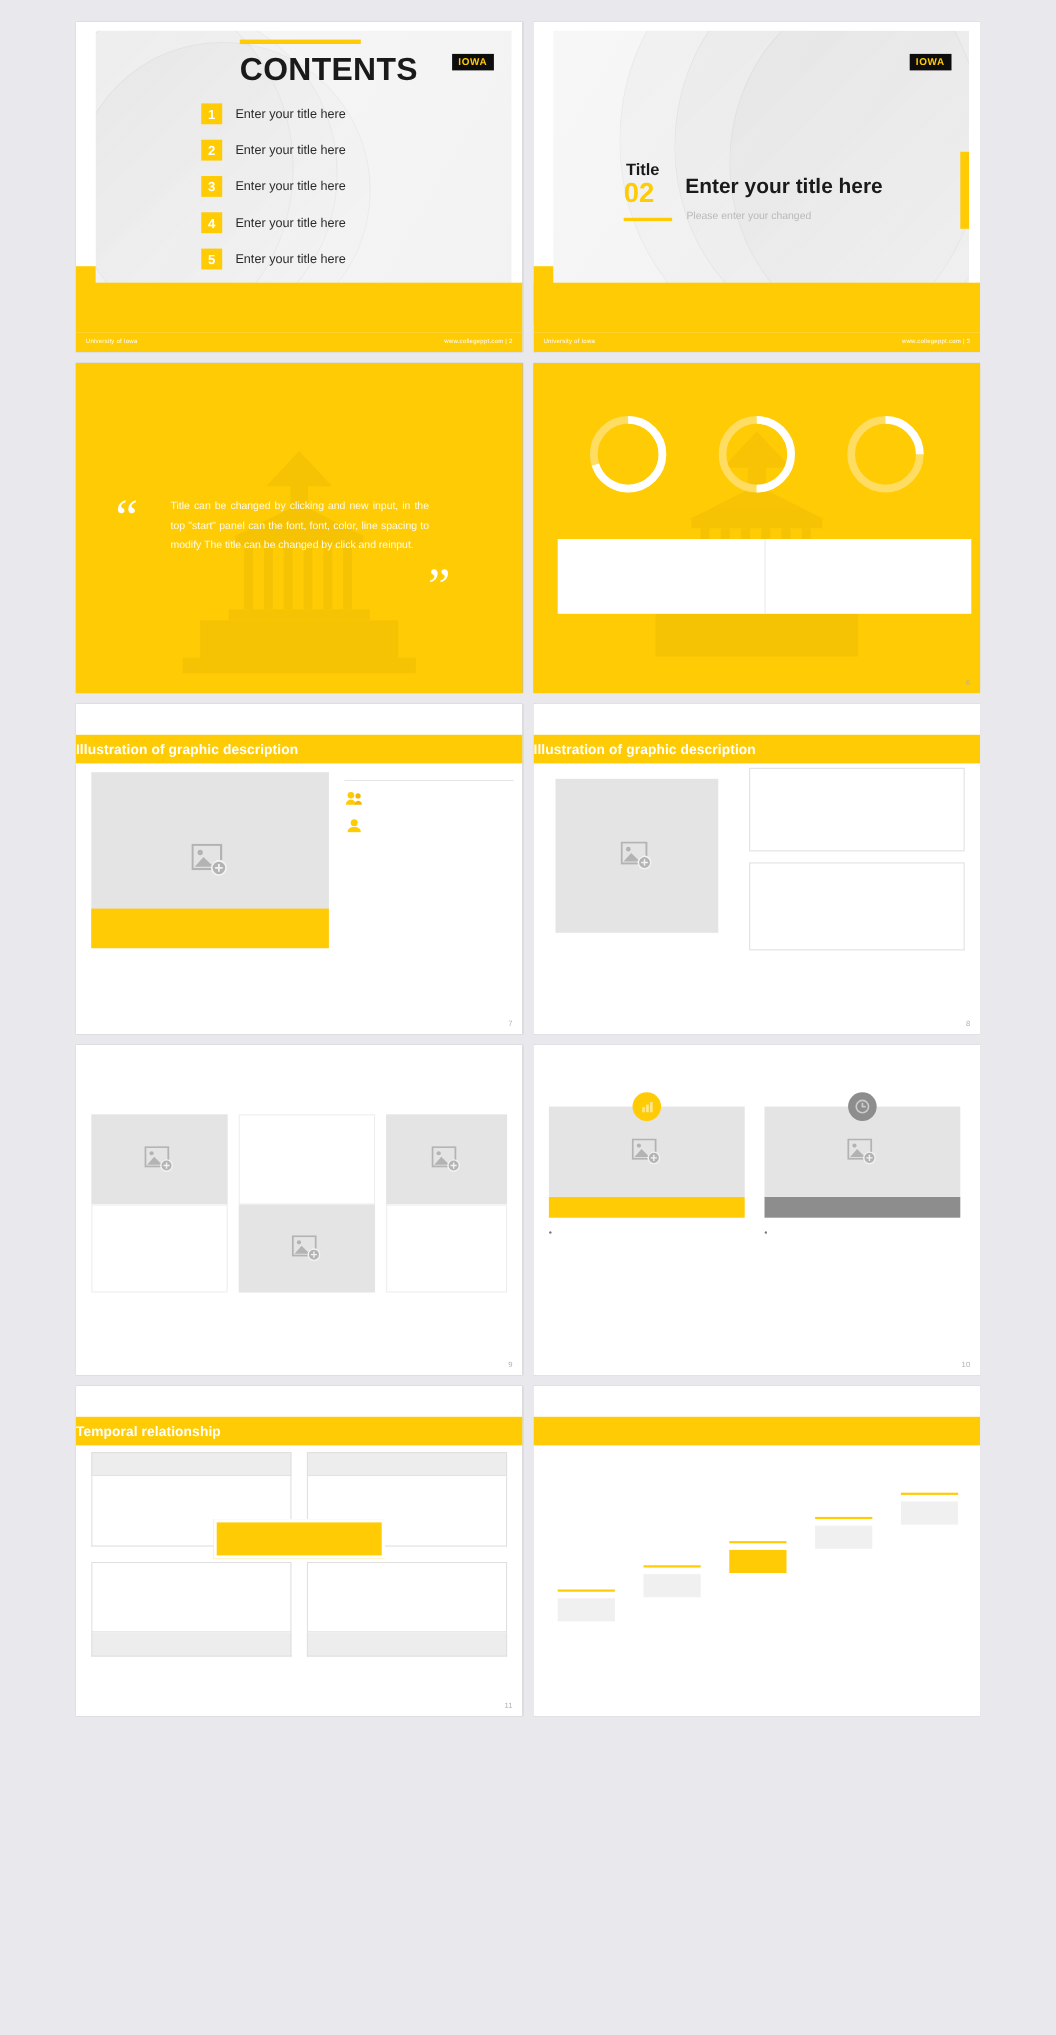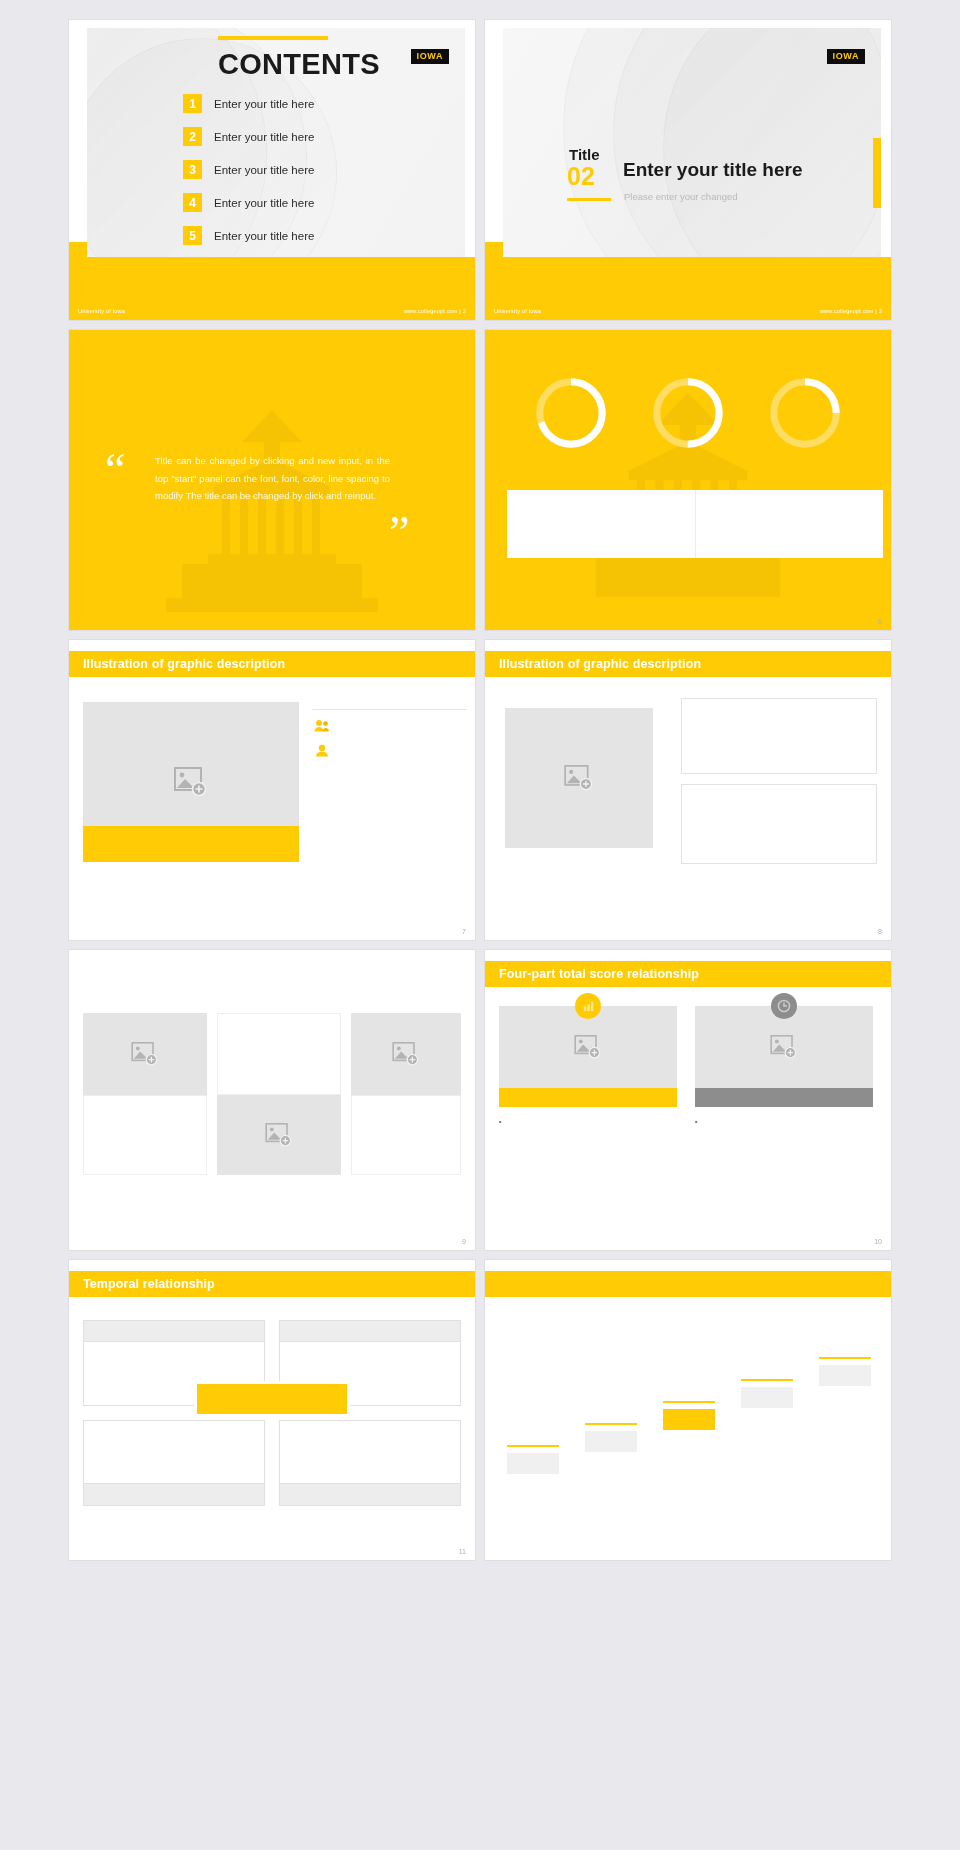--- a/index.html
+++ b/index.html
@@ -14,23 +14,23 @@
   .slide { width:406px; height:300px; background:#fff; position:relative; overflow:hidden;
            box-shadow:0 0 1px rgba(0,0,0,.25); }
 
   
   .pg { position:absolute; right:9px; bottom:5px; font-size:7px; color:#b0b0b0; }
   .footbar { position:absolute; left:0; bottom:0; width:100%; height:18px; background:#FFCB05;
              display:flex; align-items:center; justify-content:space-between;
              padding:0 9px; color:#fff; font-size:5.5px; letter-spacing:.2px; }
   .iowa { position:absolute; background:#0d0d0d; color:#FFCB05; font-weight:bold;
           font-size:9px; letter-spacing:.6px; padding:3px 6px; line-height:1; }
-  .bandtitle { position:absolute; left:0; top:11px; width:100%; height:26px;
+  .bandtitle { position:absolute; left:0; top:28px; width:100%; height:26px;
                background:#FFCB05; color:#fff; font-size:12.5px; font-weight:bold;
-               display:flex; align-items:center; padding-left:14px; letter-spacing:.1px; }
+               display:flex; align-items:center; letter-spacing:.1px; }
 
   .swirl { position:absolute; inset:0; overflow:hidden; }
   .swirl i { position:absolute; border-radius:50%; border:1px solid rgba(0,0,0,.035);
              background:linear-gradient(135deg,rgba(0,0,0,.022),rgba(0,0,0,0)); }
 
   
   .s2 .inner { position:absolute; left:18px; top:8px; right:10px; bottom:45px;
                background:linear-gradient(120deg,#f7f7f7,#f2f2f2); }
   .s2 .topbar { position:absolute; left:131px; top:8px; width:110px; height:4px; background:#FFCB05; }
   .s2 h1 { position:absolute; left:131px; top:20px; font-size:29px; font-weight:bold; color:#1a1a1a;
@@ -417,21 +417,20 @@
     </div>
     <div class="c txtbox box" style="left:282px;top:145px;width:110px;height:80px;">
       <h4></h4>
       <p></p>
     </div>
 
     <div class="pg">9</div>
   </div>
 
   <div class="slide s9">
-    <div class="bandtitle">Four-part total score relationship</div>
 
     <div class="col l">
       <div class="imgw ph">
         <div class="badge" style="background:#FFCB05;">
           <svg width="13" height="13" viewBox="0 0 14 14">
             <rect x="2" y="7" width="2.6" height="5" fill="#fff"></rect>
             <rect x="5.8" y="4.5" width="2.6" height="7.5" fill="#fff"></rect>
             <rect x="9.6" y="2" width="2.6" height="10" fill="#fff"></rect>
           </svg>
         </div>

